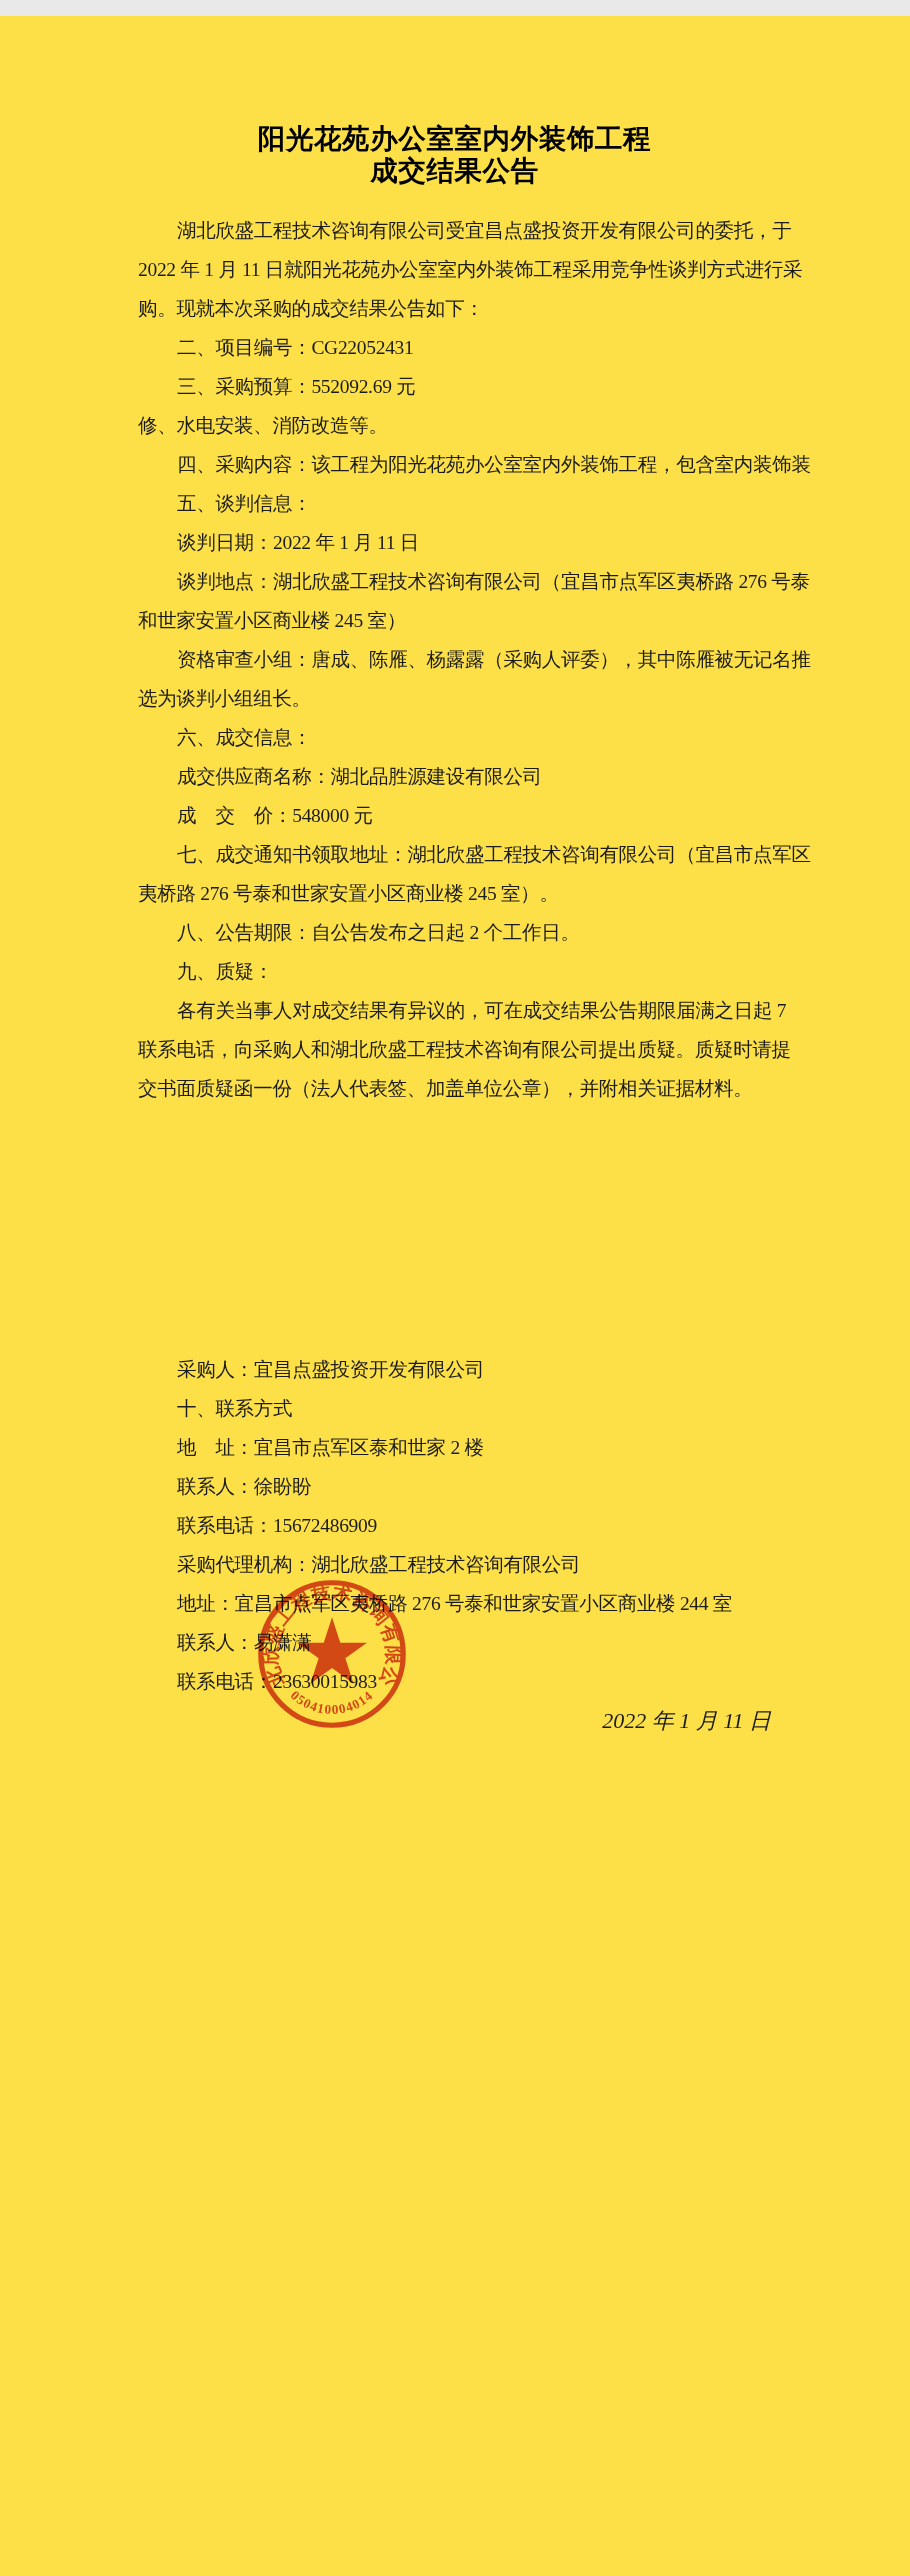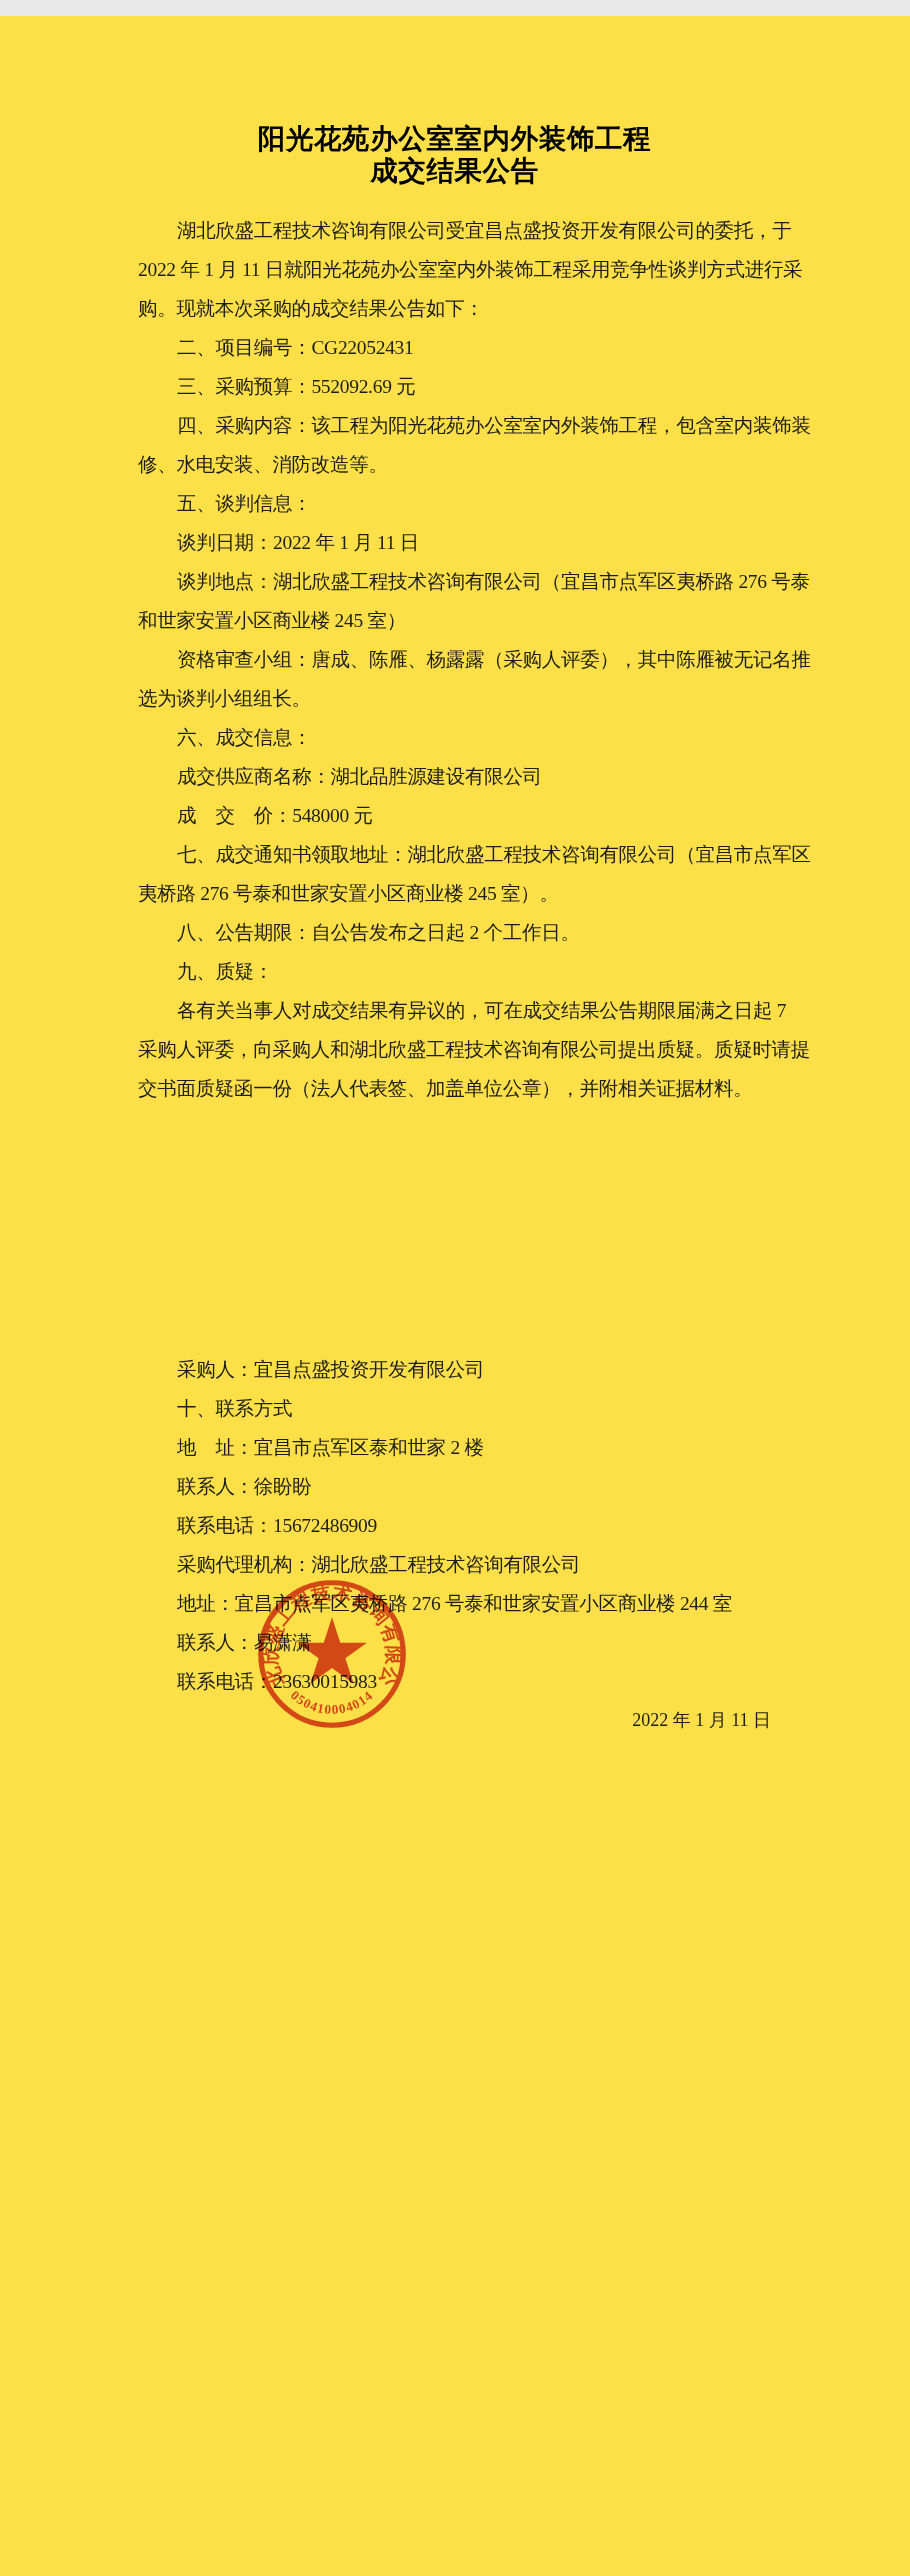--- a/index.html
+++ b/index.html
@@ -30,21 +30,22 @@
   .ln{
     height:39px;line-height:39px;
     white-space:nowrap;
     letter-spacing:-0.3px;
   }
   .ind{ text-indent:39px; }
   .gap{ height:242px; }
   .date-line{
     height:39px;line-height:39px;
     text-align:right;
-    font-size:18px;
+    font-size:22px;
+    font-style:italic;
   }
   .seal{
     position:absolute;
     left:251px;top:1557px;
     width:162px;height:162px;
     mix-blend-mode:multiply;
     opacity:0.88;
   }
   .seal svg{ display:block;width:162px;height:162px; }
   .seal text{
@@ -63,37 +64,37 @@
       <div>阳光花苑办公室室内外装饰工程</div>
       <div>成交结果公告</div>
     </div>
 
     <div class="body">
       <div class="ln ind">湖北欣盛工程技术咨询有限公司受宜昌点盛投资开发有限公司的委托，于</div>
       <div class="ln">2022 年 1 月 11 日就阳光花苑办公室室内外装饰工程采用竞争性谈判方式进行采</div>
       <div class="ln">购。现就本次采购的成交结果公告如下：</div>
       <div class="ln ind">二、项目编号：CG22052431</div>
       <div class="ln ind">三、采购预算：552092.69 元</div>
+      <div class="ln">修、水电安装、消防改造等。</div>
       <div class="ln ind">四、采购内容：该工程为阳光花苑办公室室内外装饰工程，包含室内装饰装</div>
-      <div class="ln">修、水电安装、消防改造等。</div>
       <div class="ln ind">五、谈判信息：</div>
       <div class="ln ind">谈判日期：2022 年 1 月 11 日</div>
       <div class="ln ind">谈判地点：湖北欣盛工程技术咨询有限公司（宜昌市点军区夷桥路 276 号泰</div>
       <div class="ln">和世家安置小区商业楼 245 室）</div>
       <div class="ln ind">资格审查小组：唐成、陈雁、杨露露（采购人评委），其中陈雁被无记名推</div>
       <div class="ln">选为谈判小组组长。</div>
       <div class="ln ind">六、成交信息：</div>
       <div class="ln ind">成交供应商名称：湖北品胜源建设有限公司</div>
       <div class="ln ind">成　交　价：548000 元</div>
       <div class="ln ind">七、成交通知书领取地址：湖北欣盛工程技术咨询有限公司（宜昌市点军区</div>
       <div class="ln">夷桥路 276 号泰和世家安置小区商业楼 245 室）。</div>
       <div class="ln ind">八、公告期限：自公告发布之日起 2 个工作日。</div>
       <div class="ln ind">九、质疑：</div>
       <div class="ln ind">各有关当事人对成交结果有异议的，可在成交结果公告期限届满之日起 7</div>
-      <div class="ln">采购人评委，向采购人和湖北欣盛工程技术咨询有限公司提出质疑。质疑时请提</div>
+      <div class="ln">联系电话，向采购人和湖北欣盛工程技术咨询有限公司提出质疑。质疑时请提</div>
       <div class="ln">交书面质疑函一份（法人代表签、加盖单位公章），并附相关证据材料。</div>
 
       <div class="gap"></div>
 
       <div class="ln ind">采购人：宜昌点盛投资开发有限公司</div>
       <div class="ln ind">十、联系方式</div>
       <div class="ln ind">地　址：宜昌市点军区泰和世家 2 楼</div>
       <div class="ln ind">联系人：徐盼盼</div>
       <div class="ln ind">联系电话：15672486909</div>
       <div class="ln ind">采购代理机构：湖北欣盛工程技术咨询有限公司</div>

